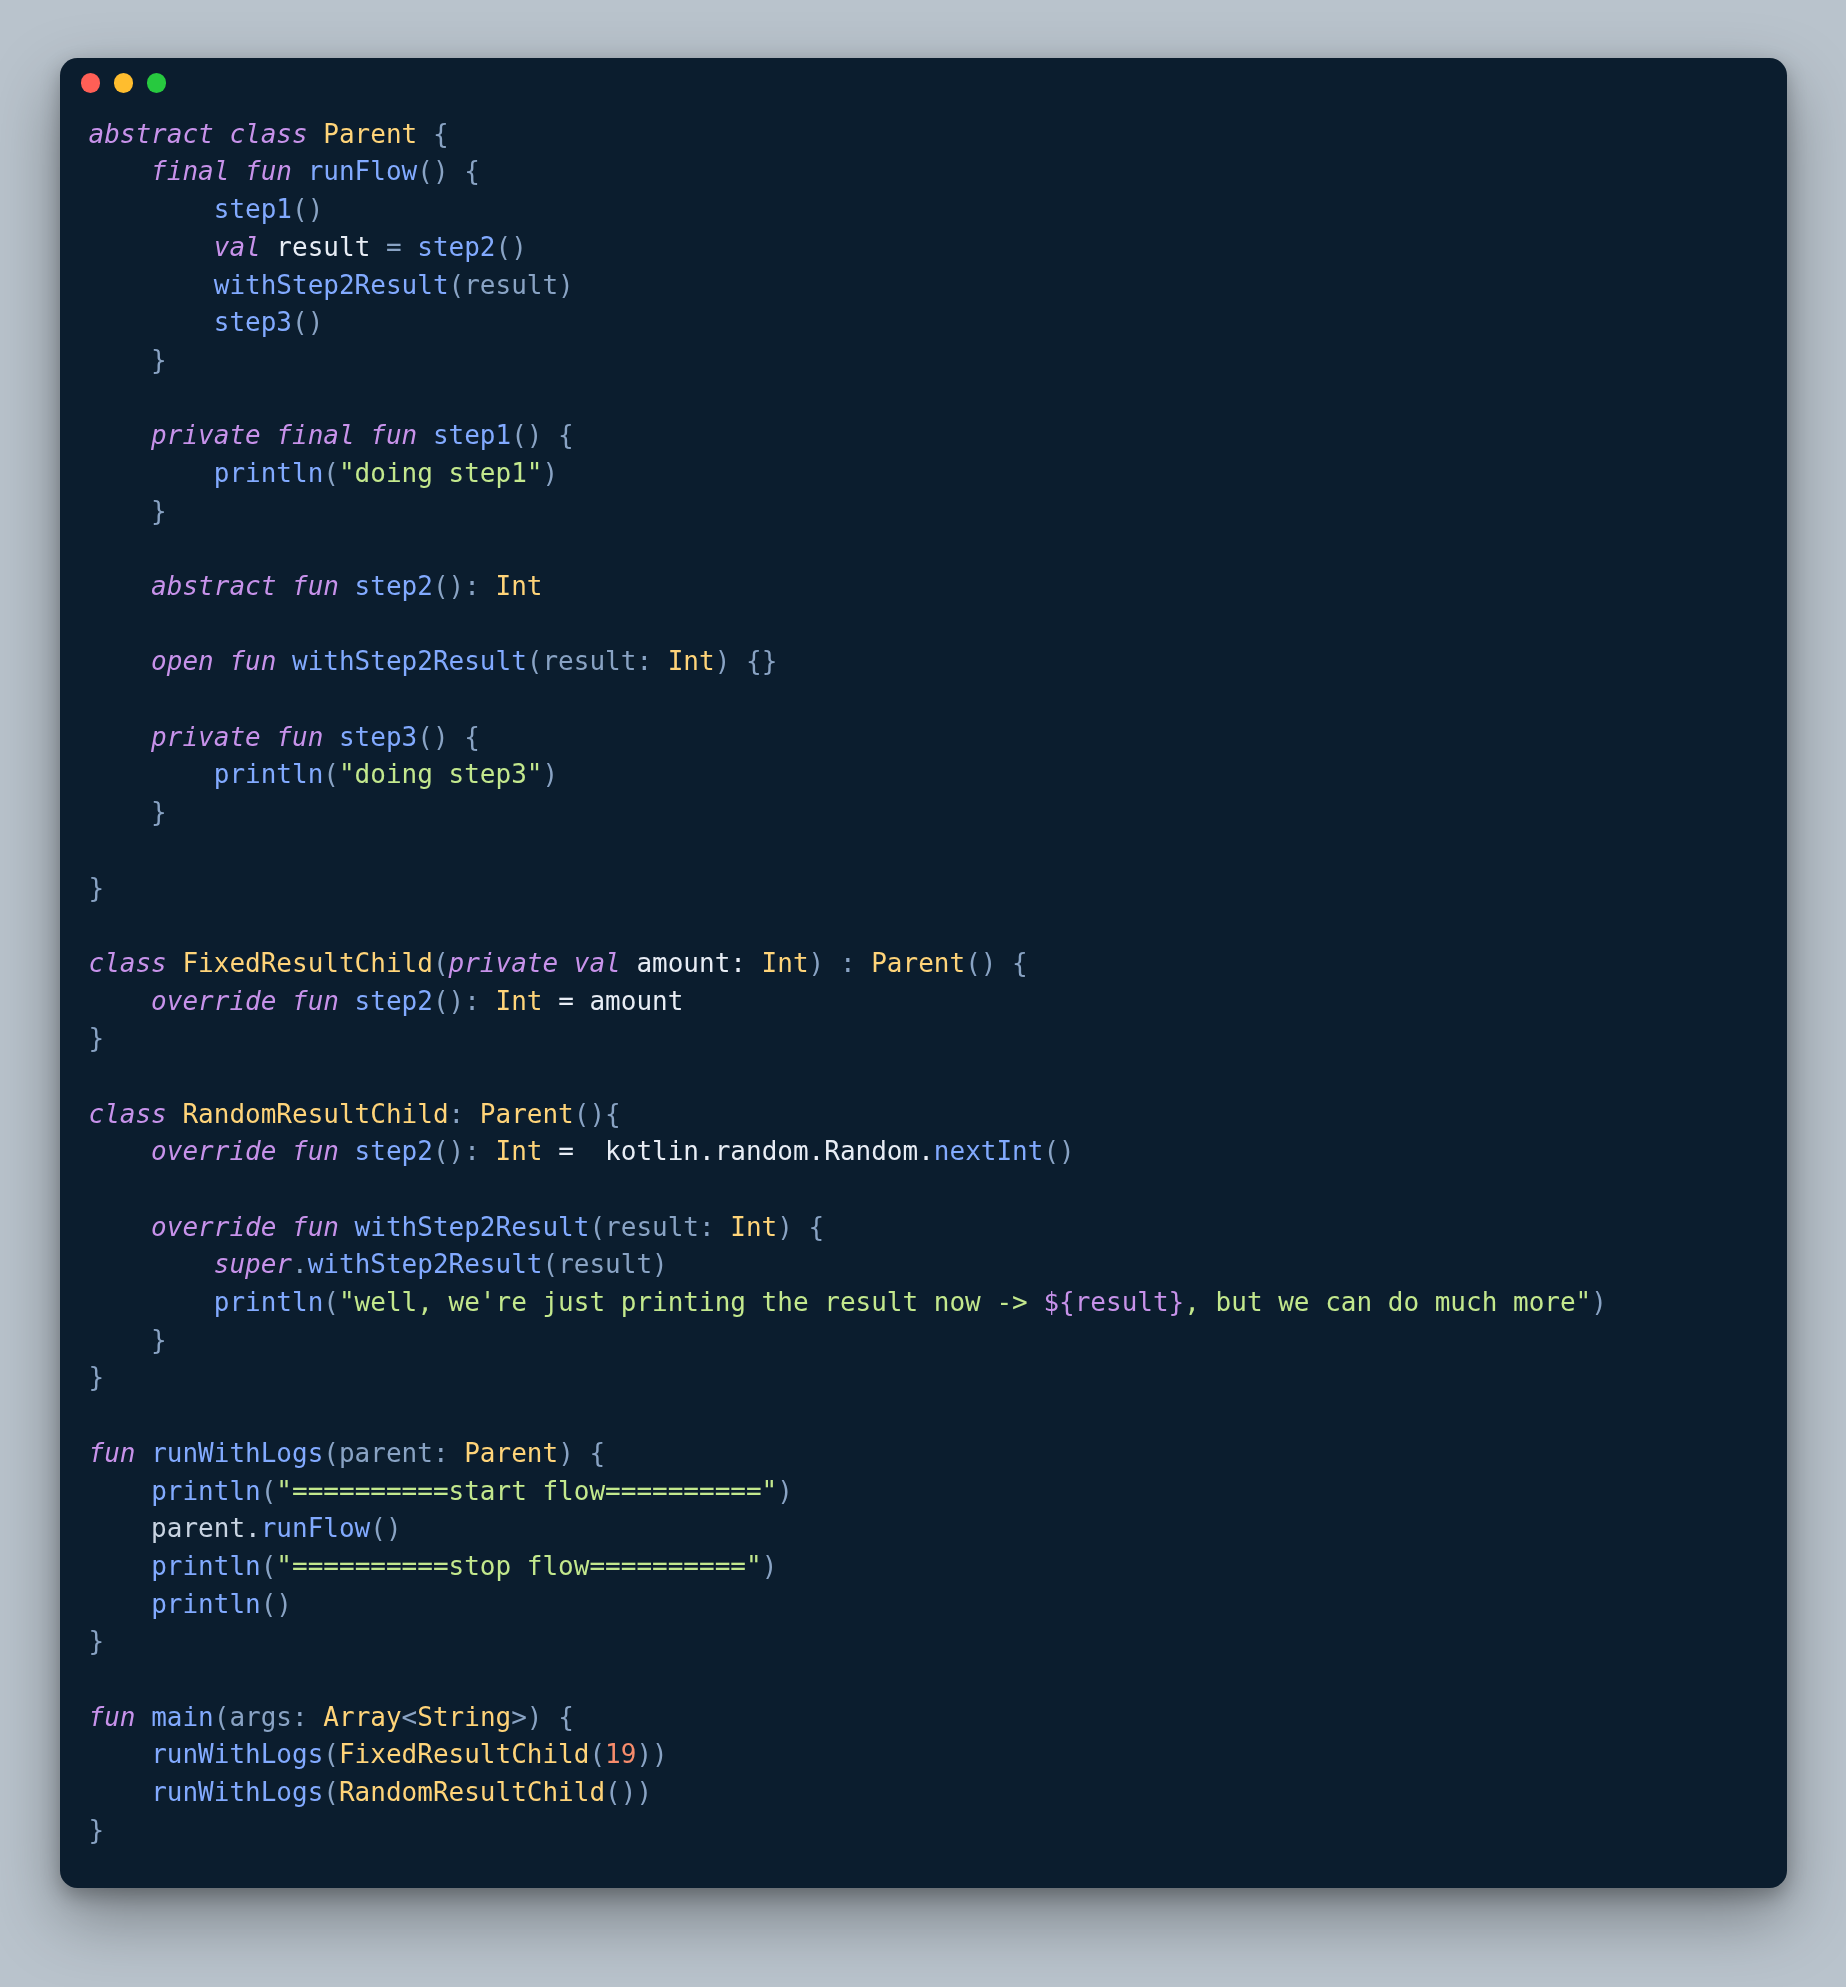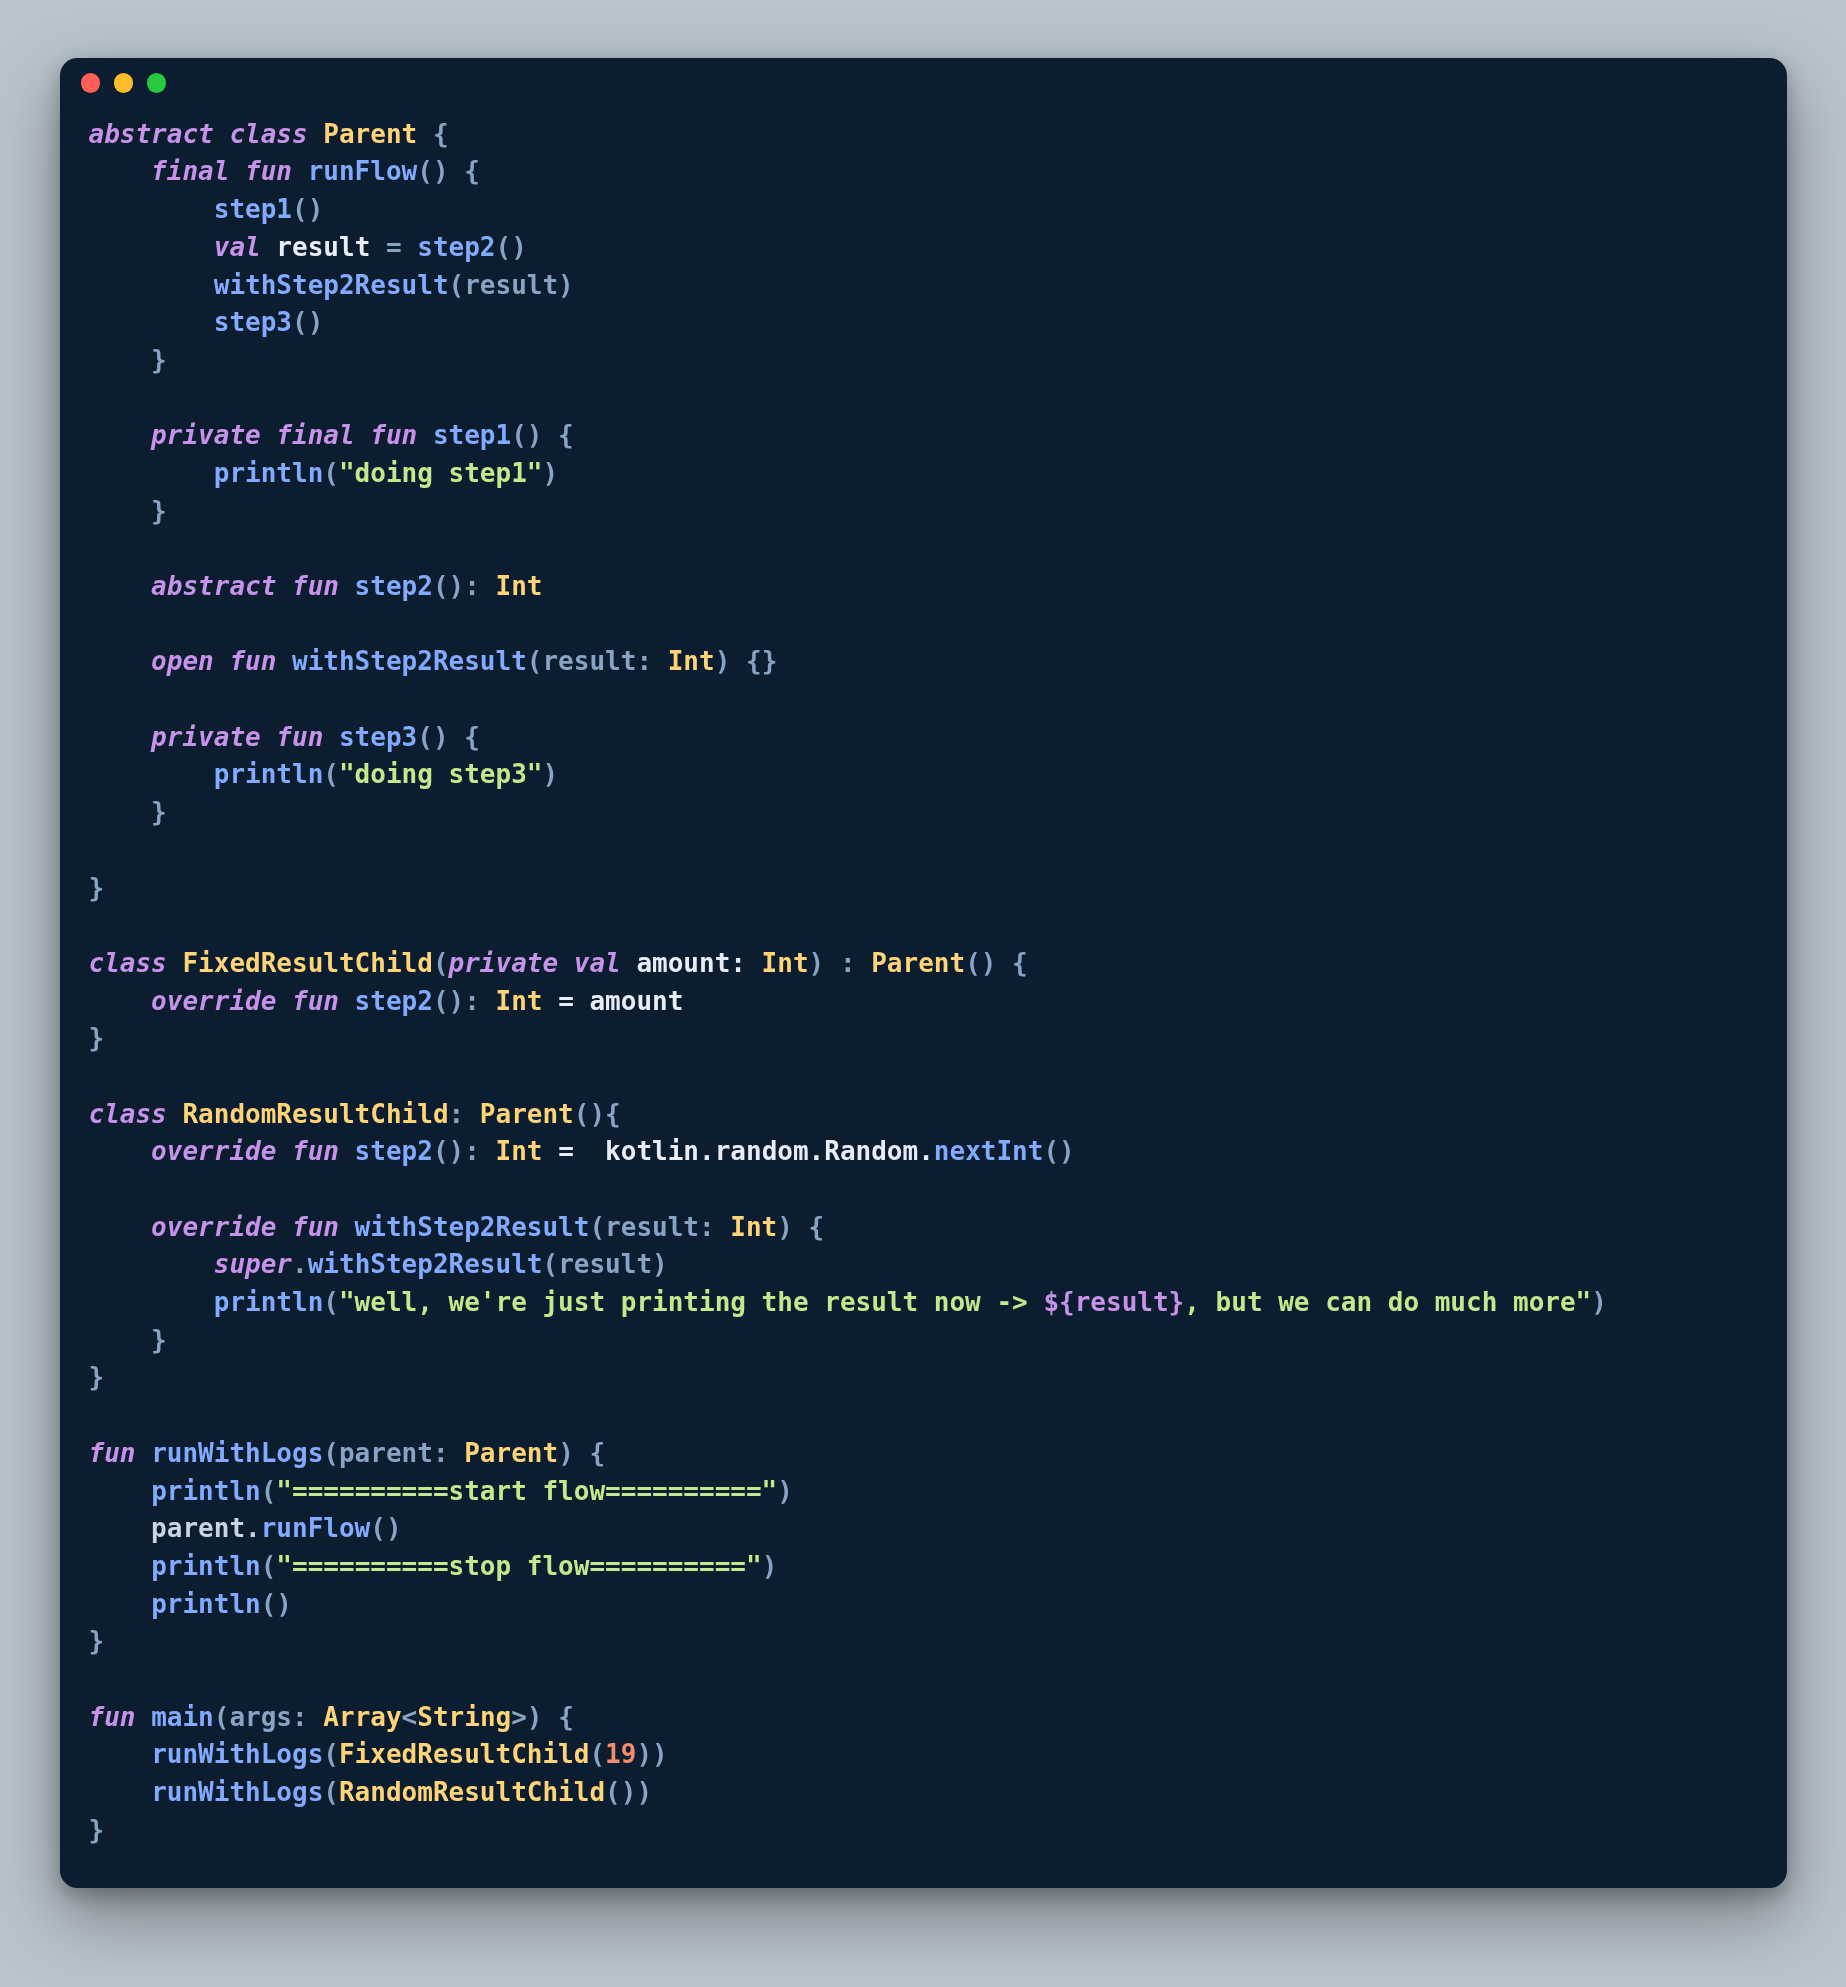--- a/index.html
+++ b/index.html
@@ -33,21 +33,20 @@
   .dot.yellow { background: #ffbd2e; }
   .dot.green { background: #27c93f; }
   .code {
     padding: 7.8px 29px 39px 29px;
     font-size: 26px;
     line-height: 1.45;
     color: #c9d4e2;
     white-space: pre;
     overflow-x: auto;
     font-feature-settings: "liga" 0;
-    font-weight: bold;
   }
   
   .kw   { color: #c792ea; font-style: italic; }
   .cls  { color: #ffd479; }                          
   .fn   { color: #82aaff; }                          
   .par  { color: #e8edf5; }                          
   .pun  { color: #89a3c4; }                          
   .str  { color: #c3e88d; }                          
   .num  { color: #f78c6c; }                          
   .sup  { color: #c792ea; font-style: italic; }     

